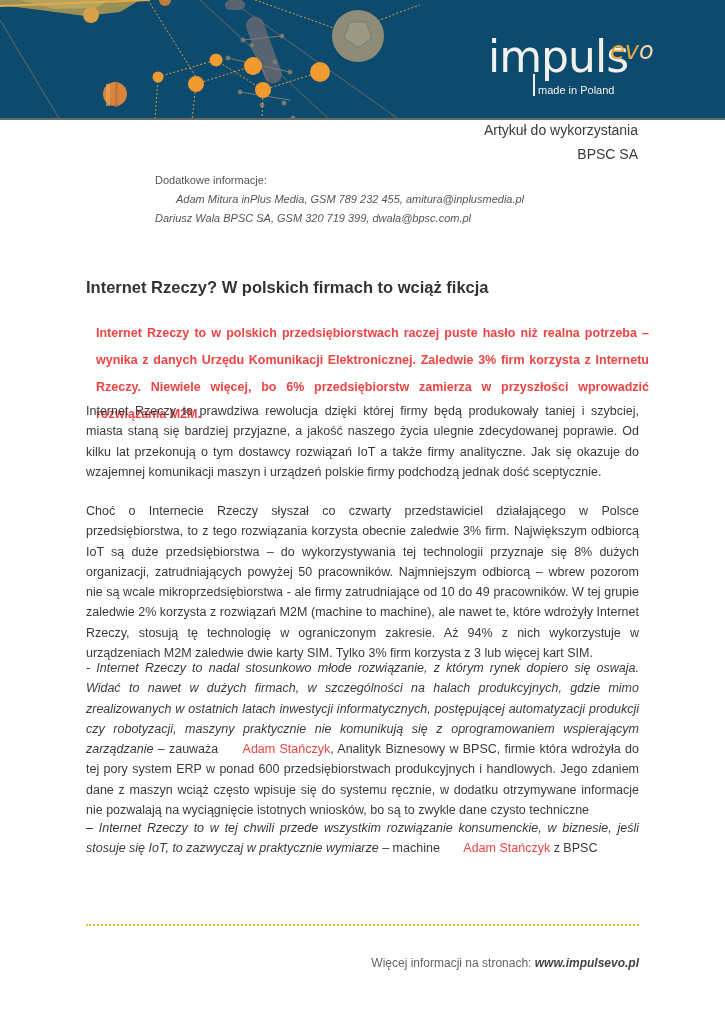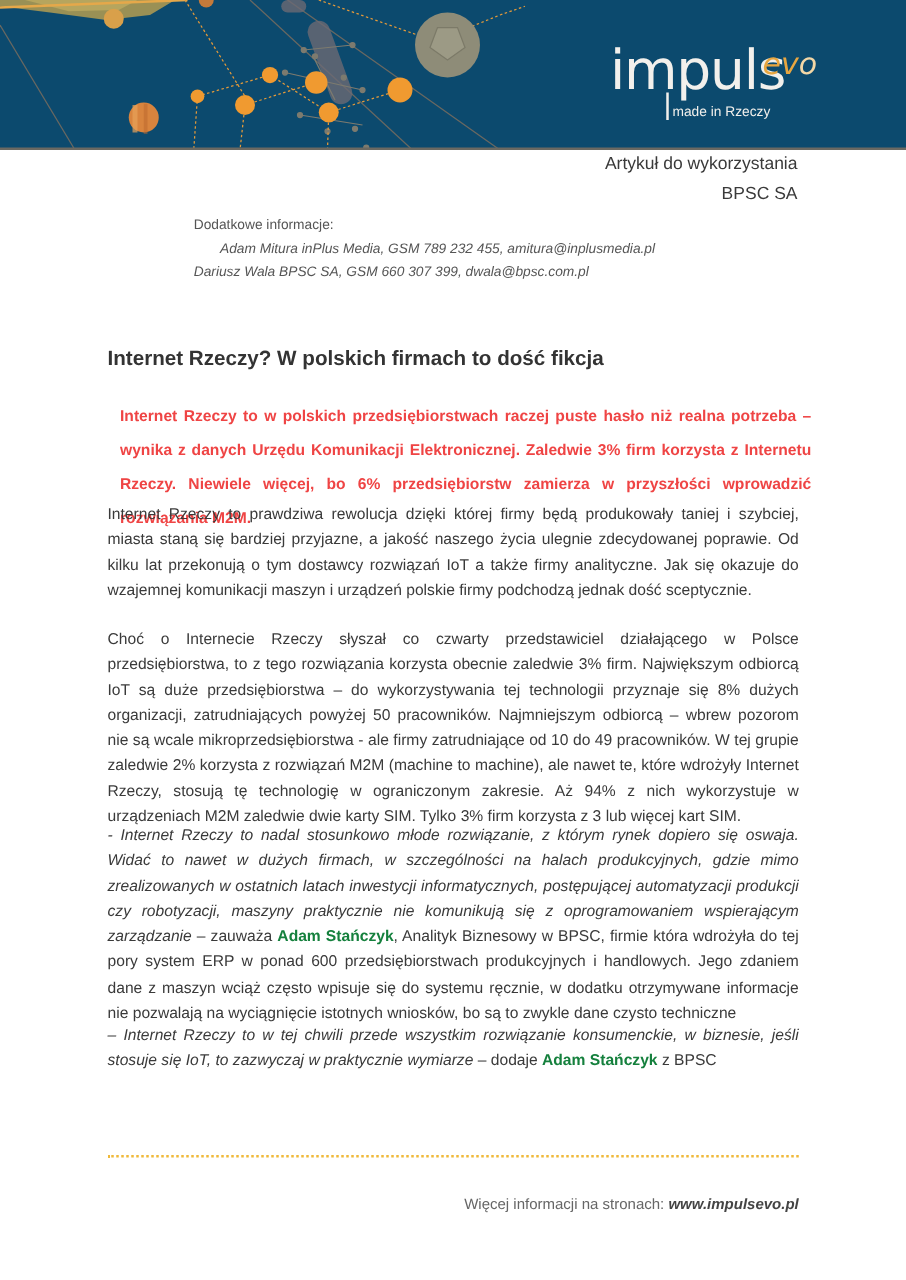--- a/index.html
+++ b/index.html
@@ -25,21 +25,21 @@
 
   .title { position:absolute; left:86px; top:278px; font-size:16.5px; font-weight:bold; color:#333; }
 
   .para { position:absolute; left:86px; width:553px; font-size:12.5px; line-height:20.3px; text-align:justify; color:#3a3a3a; }
   .lead { top:320px; font-weight:bold; color:#ef4444; line-height:27px;margin-left:10px; }
   .p1 { top:401px; }
   .p2 { top:501px; }
   .p3 { top:658px; }
   .p4 { top:818px; }
   .para i { }
-  .para b { font-weight:bold; color:#15803d; }
+  .para b { font-weight:normal; color:#ef4444;margin-left:20px; }
 
   .divider { position:absolute; left:86px; top:924px; width:553px; height:0; border-top:2px dotted #f0b93a; }
   .footer { position:absolute; right:86px; top:956px; font-size:12px; color:#666; }
   .footer b { font-style:italic; font-weight:bold; color:#444; }
 </style>
 </head>
 <body>
 
 <div class="header">
   <svg class="deco" width="725" height="120">
@@ -105,36 +105,36 @@
     <rect x="115" y="83" width="3" height="24" fill="#c06a30" opacity="0.6"></rect>
 
     <circle cx="358" cy="36" r="26" fill="#8e8c78"></circle>
     <polygon points="350,22 366,22 372,38 358,48 344,38" fill="#9c9a85" stroke="#7c7a68" stroke-width="1"></polygon>
   </svg>
 
   <div class="logo">
     <span class="main">impuls</span>
     <span class="evo"><span>e</span><span>v</span><span class="o">o</span></span>
     <span class="bar"></span>
-    <span class="tag">made in Rzeczy</span>
+    <span class="tag">made in Poland</span>
   </div>
   <div class="header-bottom"></div>
 </div>
 
 <div class="right-meta meta1">Artykuł do wykorzystania</div>
 <div class="right-meta meta2">BPSC SA</div>
 
 <div class="contact c1">Dodatkowe informacje:</div>
 <div class="contact c2">Adam Mitura inPlus Media, GSM 789 232 455, amitura@inplusmedia.pl</div>
-<div class="contact c3">Dariusz Wala BPSC SA, GSM 660 307 399, dwala@bpsc.com.pl</div>
+<div class="contact c3">Dariusz Wala BPSC SA, GSM 320 719 399, dwala@bpsc.com.pl</div>
 
-<div class="title">Internet Rzeczy? W polskich firmach to dość fikcja</div>
+<div class="title">Internet Rzeczy? W polskich firmach to wciąż fikcja</div>
 
 <div class="para lead">Internet Rzeczy to w polskich przedsiębiorstwach raczej puste hasło niż realna potrzeba – wynika z danych Urzędu Komunikacji Elektronicznej. Zaledwie 3% firm korzysta z Internetu Rzeczy. Niewiele więcej, bo 6% przedsiębiorstw zamierza w przyszłości wprowadzić rozwiązania M2M.</div>
 <div class="para p1">Internet Rzeczy to prawdziwa rewolucja dzięki której firmy będą produkowały taniej i szybciej, miasta staną się bardziej przyjazne, a jakość naszego życia ulegnie zdecydowanej poprawie. Od kilku lat przekonują o tym dostawcy rozwiązań IoT a także firmy analityczne. Jak się okazuje do wzajemnej komunikacji maszyn i urządzeń polskie firmy podchodzą jednak dość sceptycznie.</div>
 <div class="para p2">Choć o Internecie Rzeczy słyszał co czwarty przedstawiciel działającego w Polsce przedsiębiorstwa, to z tego rozwiązania korzysta obecnie zaledwie 3% firm. Największym odbiorcą IoT są duże przedsiębiorstwa – do wykorzystywania tej technologii przyznaje się 8% dużych organizacji, zatrudniających powyżej 50 pracowników. Najmniejszym odbiorcą – wbrew pozorom nie są wcale mikroprzedsiębiorstwa - ale firmy zatrudniające od 10 do 49 pracowników. W tej grupie zaledwie 2% korzysta z rozwiązań M2M (machine to machine), ale nawet te, które wdrożyły Internet Rzeczy, stosują tę technologię w ograniczonym zakresie. Aż 94% z nich wykorzystuje w urządzeniach M2M zaledwie dwie karty SIM. Tylko 3% firm korzysta z 3 lub więcej kart SIM.</div>
 
 <div class="para p3"><i>- Internet Rzeczy to nadal stosunkowo młode rozwiązanie, z którym rynek dopiero się oswaja. Widać to nawet w dużych firmach, w szczególności na halach produkcyjnych, gdzie mimo zrealizowanych w ostatnich latach inwestycji informatycznych, postępującej automatyzacji produkcji czy robotyzacji, maszyny praktycznie nie komunikują się z oprogramowaniem wspierającym zarządzanie</i><span> – zauważa </span><b>Adam Stańczyk</b><span>, Analityk Biznesowy w BPSC, firmie która wdrożyła do tej pory system ERP w ponad 600 przedsiębiorstwach produkcyjnych i handlowych. Jego zdaniem dane z maszyn wciąż często wpisuje się do systemu ręcznie, w dodatku otrzymywane informacje nie pozwalają na wyciągnięcie istotnych wniosków, bo są to zwykle dane czysto techniczne</span></div>
 
-<div class="para p4"><i>– Internet Rzeczy to w tej chwili przede wszystkim rozwiązanie konsumenckie, w biznesie, jeśli stosuje się IoT, to zazwyczaj w praktycznie wymiarze</i><span> – dodaje </span><b>Adam Stańczyk</b><span> z BPSC</span></div>
+<div class="para p4"><i>– Internet Rzeczy to w tej chwili przede wszystkim rozwiązanie konsumenckie, w biznesie, jeśli stosuje się IoT, to zazwyczaj w praktycznie wymiarze</i><span> – machine </span><b>Adam Stańczyk</b><span> z BPSC</span></div>
 
 <div class="divider"></div>
 <div class="footer"><span>Więcej informacji na stronach: </span><b>www.impulsevo.pl</b></div>
 
 </body></html>

